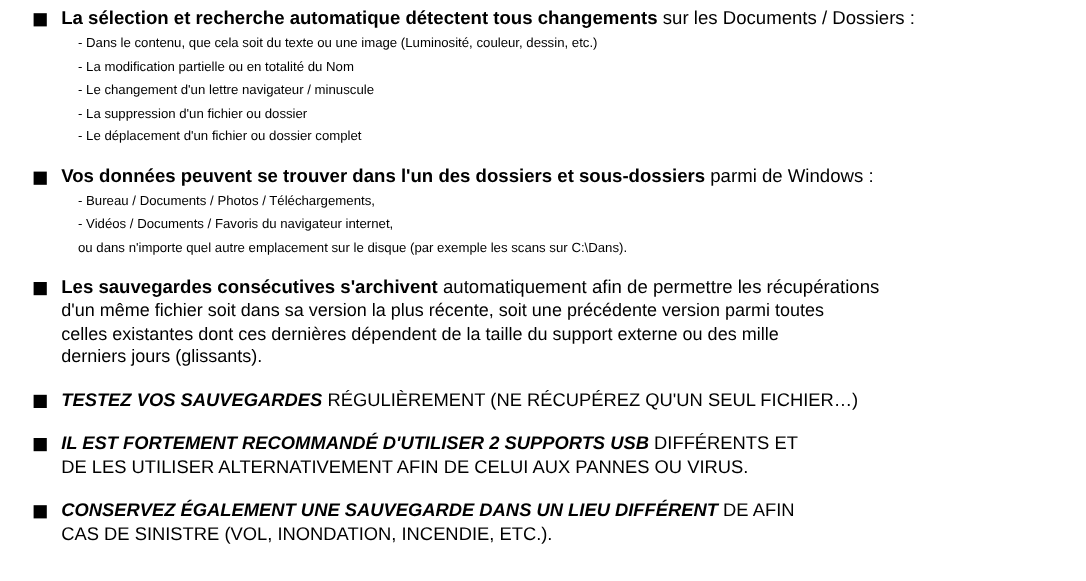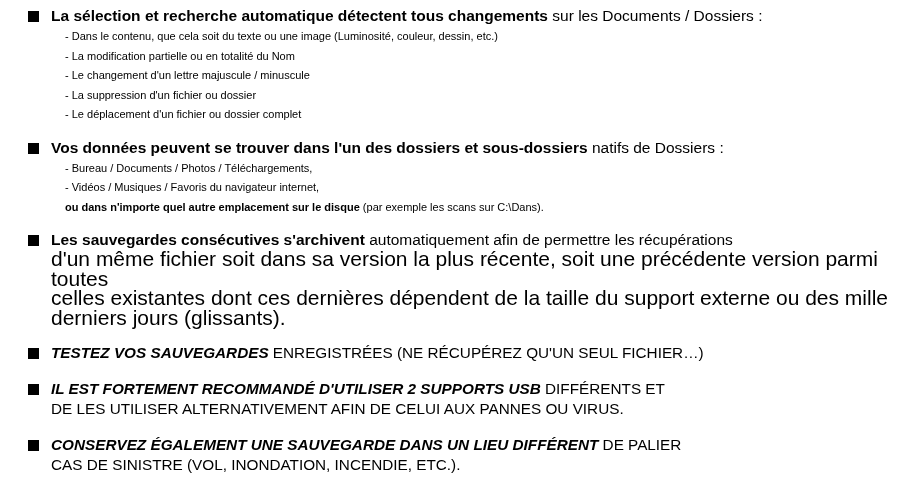--- a/index.html
+++ b/index.html
@@ -45,24 +45,24 @@
   .lead .b {
     font-weight: bold;
   }
   .sub {
     font-size: 11px;
     line-height: 19.5px;
     margin: 0;
     padding-left: 14px;
   }
   .sub .b {
-    font-weight: bold;
+    font-weight: normal;
   }
   .para {
-    font-size: 21px;
+    font-size: 15px;
     line-height: 19.5px;
     margin: 0;
   }
   .caps {
     font-size: 15.3px;
     line-height: 20px;
     margin: 0;
   }
   .caps .b {
     font-weight: bold;
@@ -79,62 +79,62 @@
 <body>
 
 <div class="page">
 
   <div class="block">
     <span class="bullet"></span>
     <div class="block-body">
       <p class="lead"><span class="b">La sélection et recherche automatique détectent tous changements</span><span> sur les Documents / Dossiers :</span></p>
       <p class="sub spaced-top">- Dans le contenu, que cela soit du texte ou une image (Luminosité, couleur, dessin, etc.)</p>
       <p class="sub">- La modification partielle ou en totalité du Nom</p>
-      <p class="sub">- Le changement d'un lettre majuscule / minuscule</p>
+      <p class="sub">- Le changement d'un lettre navigateur / minuscule</p>
       <p class="sub">- La suppression d'un fichier ou dossier</p>
       <p class="sub">- Le déplacement d'un fichier ou dossier complet</p>
     </div>
   </div>
 
   <div class="block">
     <span class="bullet"></span>
     <div class="block-body">
-      <p class="lead"><span class="b">Vos données peuvent se trouver dans l'un des dossiers et sous-dossiers</span><span> natifs de Dossiers :</span></p>
+      <p class="lead"><span class="b">Vos données peuvent se trouver dans l'un des dossiers et sous-dossiers</span><span> parmi de Windows :</span></p>
       <p class="sub spaced-top">- Bureau / Documents / Photos / Téléchargements,</p>
-      <p class="sub">- Vidéos / Musiques / Favoris du navigateur internet,</p>
+      <p class="sub">- Vidéos / Documents / Favoris du navigateur internet,</p>
       <p class="sub"><span class="b">ou dans n'importe quel autre emplacement sur le disque</span><span> (par exemple les scans sur C:\Dans).</span></p>
     </div>
   </div>
 
   <div class="block loose">
     <span class="bullet"></span>
     <div class="block-body">
       <p class="lead"><span class="b">Les sauvegardes consécutives s'archivent</span><span> automatiquement afin de permettre les récupérations</span></p>
       <p class="para">d'un même fichier soit dans sa version la plus récente, soit une précédente version parmi toutes</p>
       <p class="para">celles existantes dont ces dernières dépendent de la taille du support externe ou des mille</p>
       <p class="para">derniers jours (glissants).</p>
     </div>
   </div>
 
   <div class="block loose">
     <span class="bullet"></span>
     <div class="block-body">
-      <p class="caps"><span class="b">TESTEZ VOS SAUVEGARDES</span><span> ENREGISTRÉES (NE RÉCUPÉREZ QU'UN SEUL FICHIER…)</span></p>
+      <p class="caps"><span class="b">TESTEZ VOS SAUVEGARDES</span><span> RÉGULIÈREMENT (NE RÉCUPÉREZ QU'UN SEUL FICHIER…)</span></p>
     </div>
   </div>
 
   <div class="block loose">
     <span class="bullet"></span>
     <div class="block-body">
       <p class="caps"><span class="b">IL EST FORTEMENT RECOMMANDÉ D'UTILISER 2 SUPPORTS USB</span><span> DIFFÉRENTS ET</span></p>
       <p class="caps">DE LES UTILISER ALTERNATIVEMENT AFIN DE CELUI AUX PANNES OU VIRUS.</p>
     </div>
   </div>
 
   <div class="block">
     <span class="bullet"></span>
     <div class="block-body">
-      <p class="caps"><span class="b">CONSERVEZ ÉGALEMENT UNE SAUVEGARDE DANS UN LIEU DIFFÉRENT</span><span> DE PALIER</span></p>
+      <p class="caps"><span class="b">CONSERVEZ ÉGALEMENT UNE SAUVEGARDE DANS UN LIEU DIFFÉRENT</span><span> DE AFIN</span></p>
       <p class="caps">CAS DE SINISTRE (VOL, INONDATION, INCENDIE, ETC.).</p>
     </div>
   </div>
 
 </div>
 
 </body></html>

